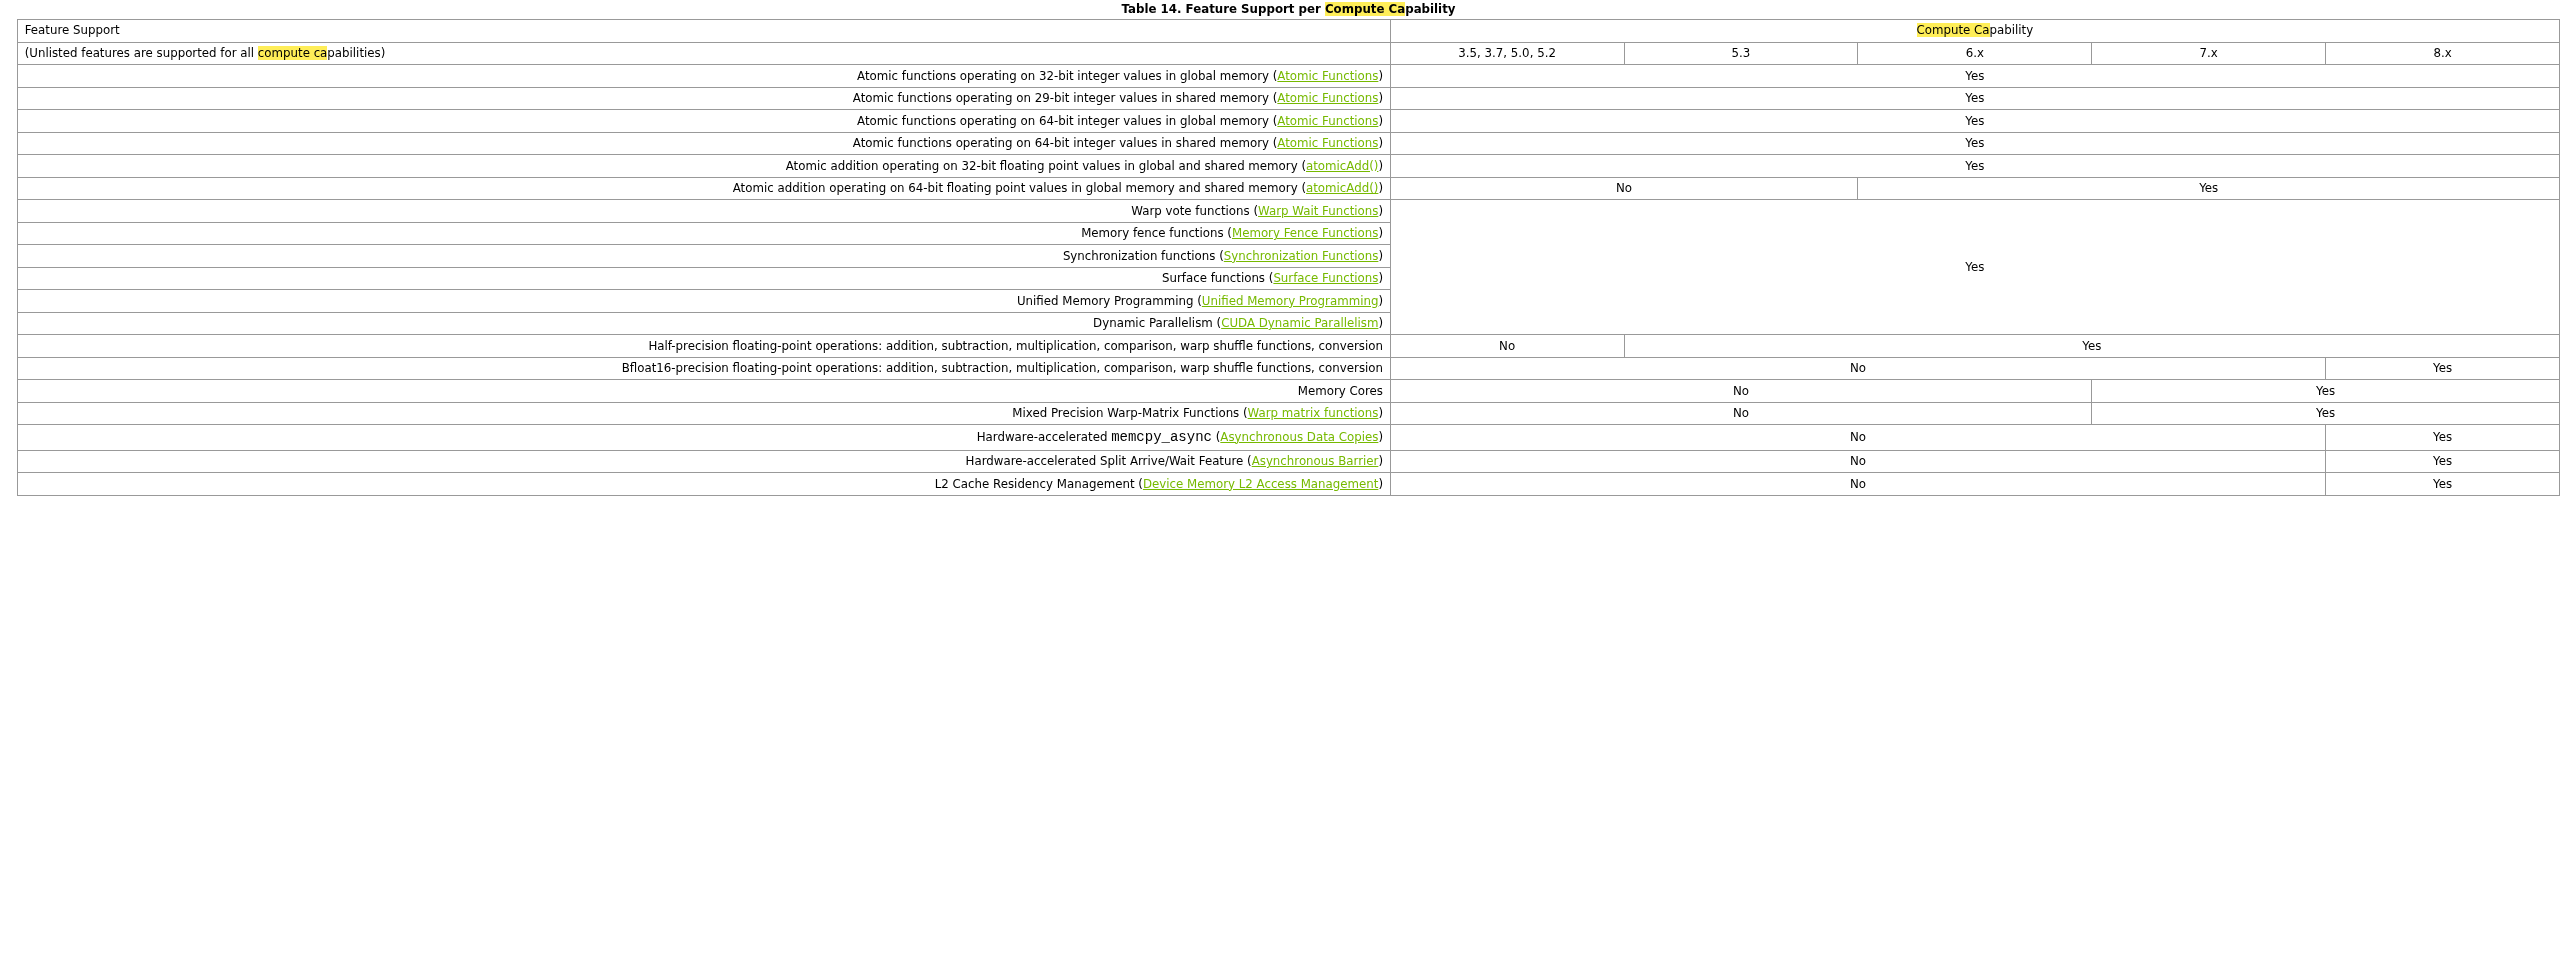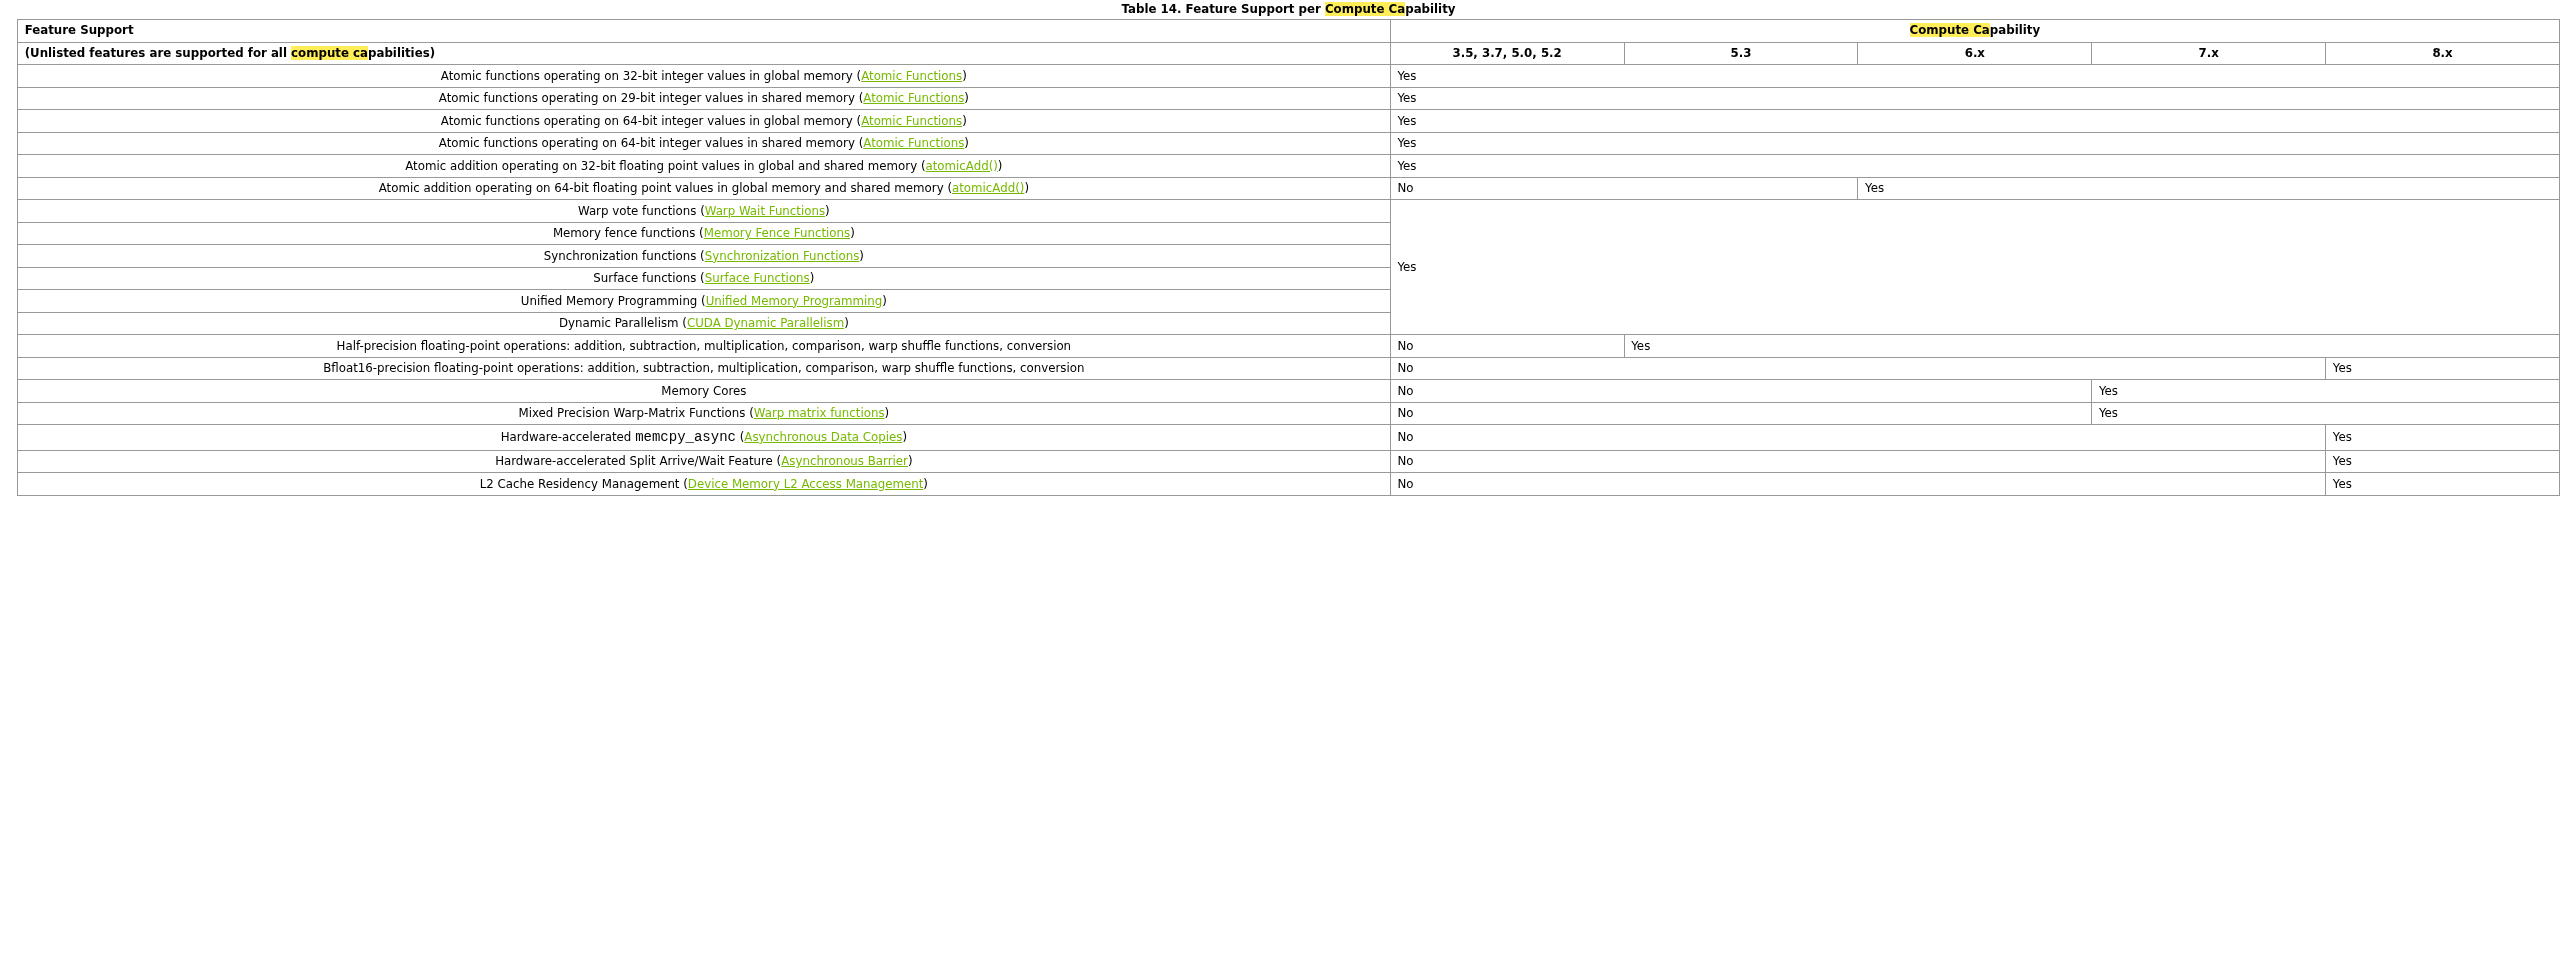--- a/index.html
+++ b/index.html
@@ -25,26 +25,27 @@
     table-layout: fixed;
   }
   th, td {
     border: 0.8px solid #999;
     padding: 3.4px 6.7px;
     vertical-align: middle;
     font-size: 11.8px;
     line-height: 1.25;
   }
   td.feat {
+    text-align: right;
+  }
+  td.val {
     text-align: center;
   }
-  td.val {
-  }
   th {
-    font-weight: bold;
+    font-weight: normal;
     text-align: center;
   }
   th.left {
     text-align: left;
   }
   a.doclink {
     color: #76b900;
     text-decoration: underline;
   }
   .hl {

